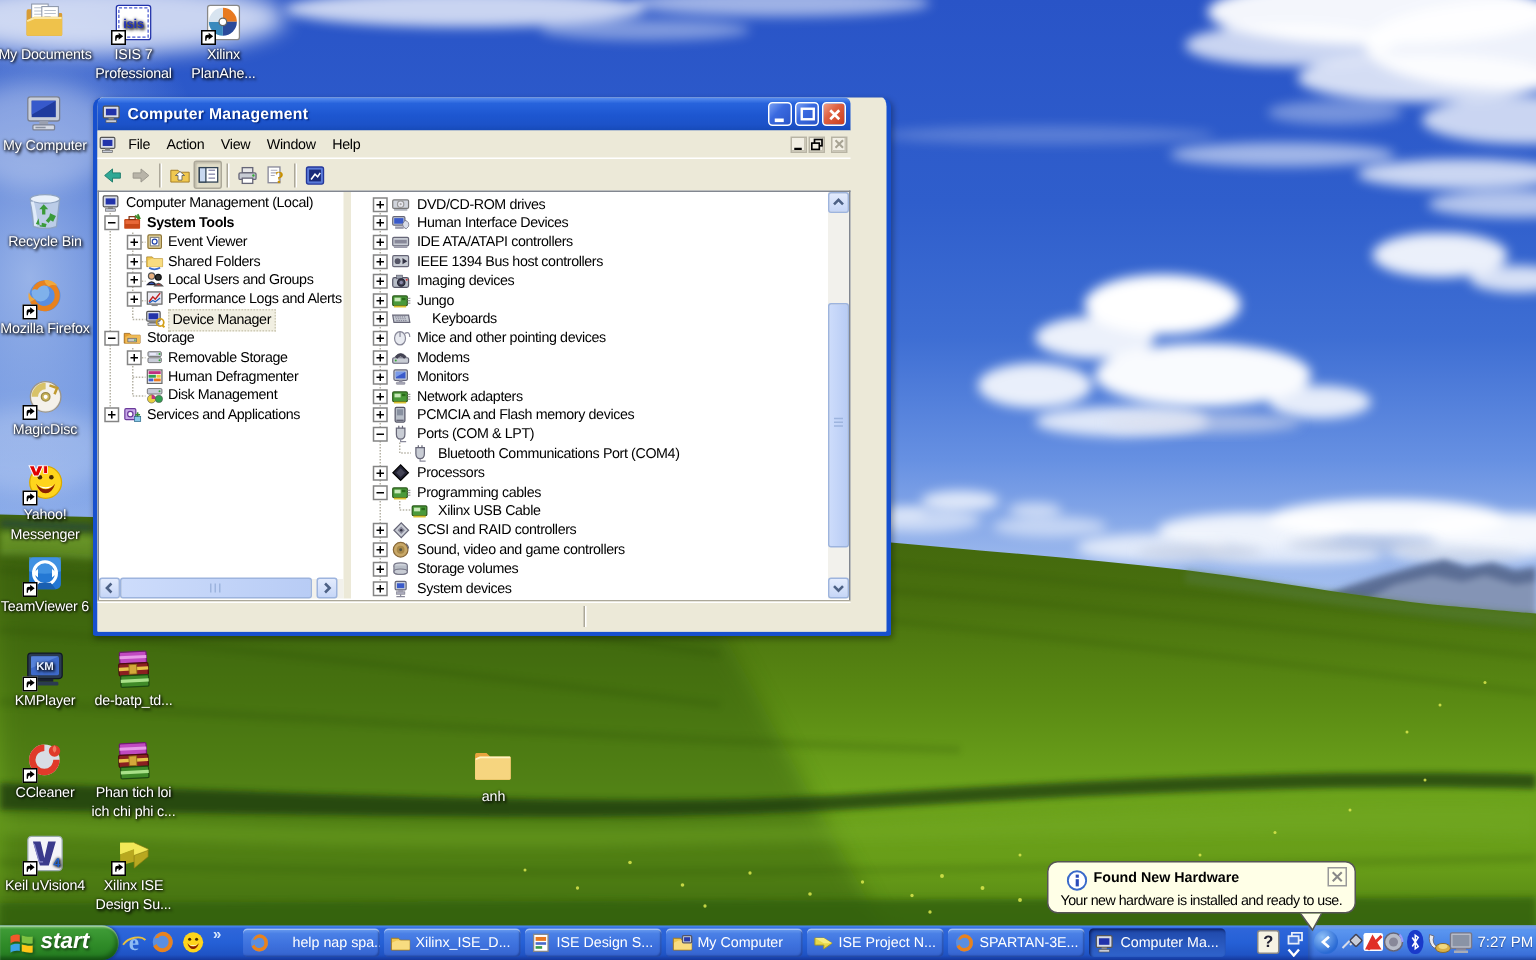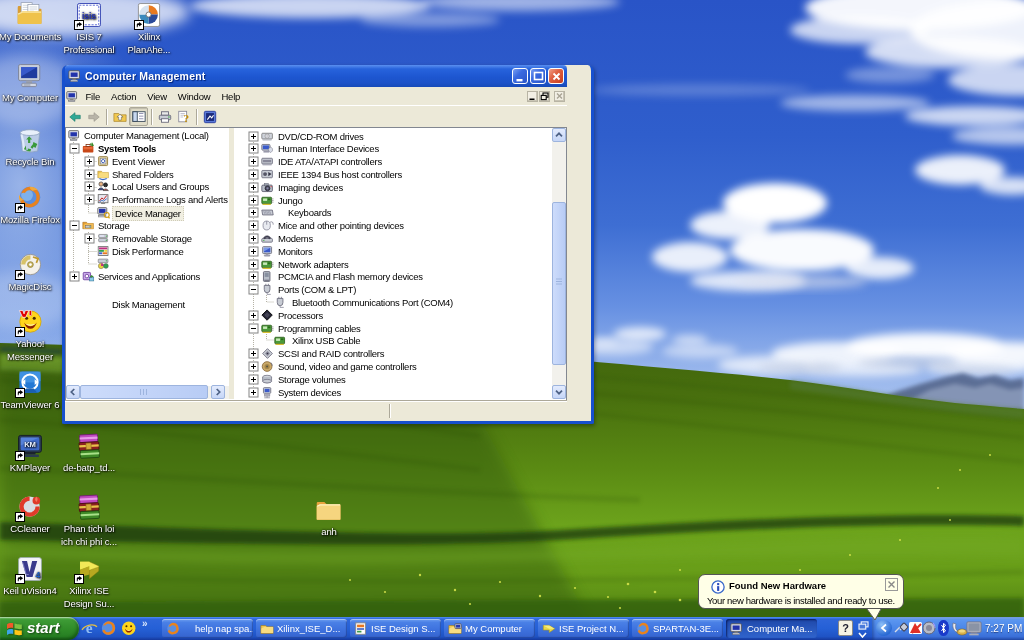--- a/index.html
+++ b/index.html
@@ -620,31 +620,31 @@
     </div>
     <div class="trow" style="left:0px;top:179.6px;width:160px">
       <span style="position:absolute;left:32px;top:0"><svg width="13" height="13" viewBox="0 0 16 16" style="">
           <rect x="1.5" y="2" width="12" height="11" fill="#fff" stroke="#666"></rect>
           <rect x="2.5" y="3" width="10" height="2.4" fill="#C03080"></rect>
           <rect x="2.5" y="6" width="6" height="2.4" fill="#30A050"></rect>
           <rect x="9" y="6" width="3.5" height="2.4" fill="#E8D040"></rect>
           <rect x="2.5" y="9" width="4" height="2.4" fill="#4060D0"></rect>
           <rect x="7" y="9" width="5.5" height="2.4" fill="#E87820"></rect>
         </svg></span>
-      <span style="position:absolute;left:47px;top:0;line-height:13px;">Disk Performance</span>
+      <span style="position:absolute;left:47px;top:0;line-height:13px;">Human Defragmenter</span>
     </div>
     <div class="trow" style="left:0px;top:192.4px;width:160px">
       <span style="position:absolute;left:32px;top:0"><svg width="13" height="13" viewBox="0 0 16 16" style="">
           <rect x="1.5" y="2.5" width="12" height="4.5" rx="1" fill="#C8CCD8" stroke="#555" stroke-width=".6"></rect>
           <circle cx="11.5" cy="4.7" r=".8" fill="#3a3"></circle>
           <circle cx="5" cy="11" r="3.4" fill="#E8D040" stroke="#555" stroke-width=".5"></circle>
           <path d="M5,11 L5,7.6 A3.4,3.4 0 0 1 8.4,11Z" fill="#C03080"></path>
           <circle cx="11" cy="11" r="3" fill="#30A050" stroke="#555" stroke-width=".5"></circle>
         </svg></span>
-      <span style="position:absolute;left:47px;top:0;line-height:13px;margin-top:41px;">Disk Management</span>
+      <span style="position:absolute;left:47px;top:0;line-height:13px;">Disk Management</span>
     </div>
     <div class="trow" style="left:0px;top:205.2px;width:160px">
       <svg width="11" height="11" viewBox="0 0 11 11" style="position:absolute;left:4px;top:1px">
         <rect x="1" y="1" width="9" height="9" fill="#fff" stroke="#848484"></rect>
         <line x1="3" y1="5.5" x2="8" y2="5.5" stroke="#000"></line>
         <line x1="5.5" y1="3" x2="5.5" y2="8" stroke="#000"></line>
       </svg>
       <span style="position:absolute;left:17px;top:0"><svg width="13" height="13" viewBox="0 0 16 16" style="">
           <rect x="1.5" y="3" width="9" height="9" rx="1" fill="#C8A8E8" stroke="#6a3a9a"></rect>
           <circle cx="6" cy="7.5" r="2.2" fill="#fff" stroke="#6a3a9a"></circle>

